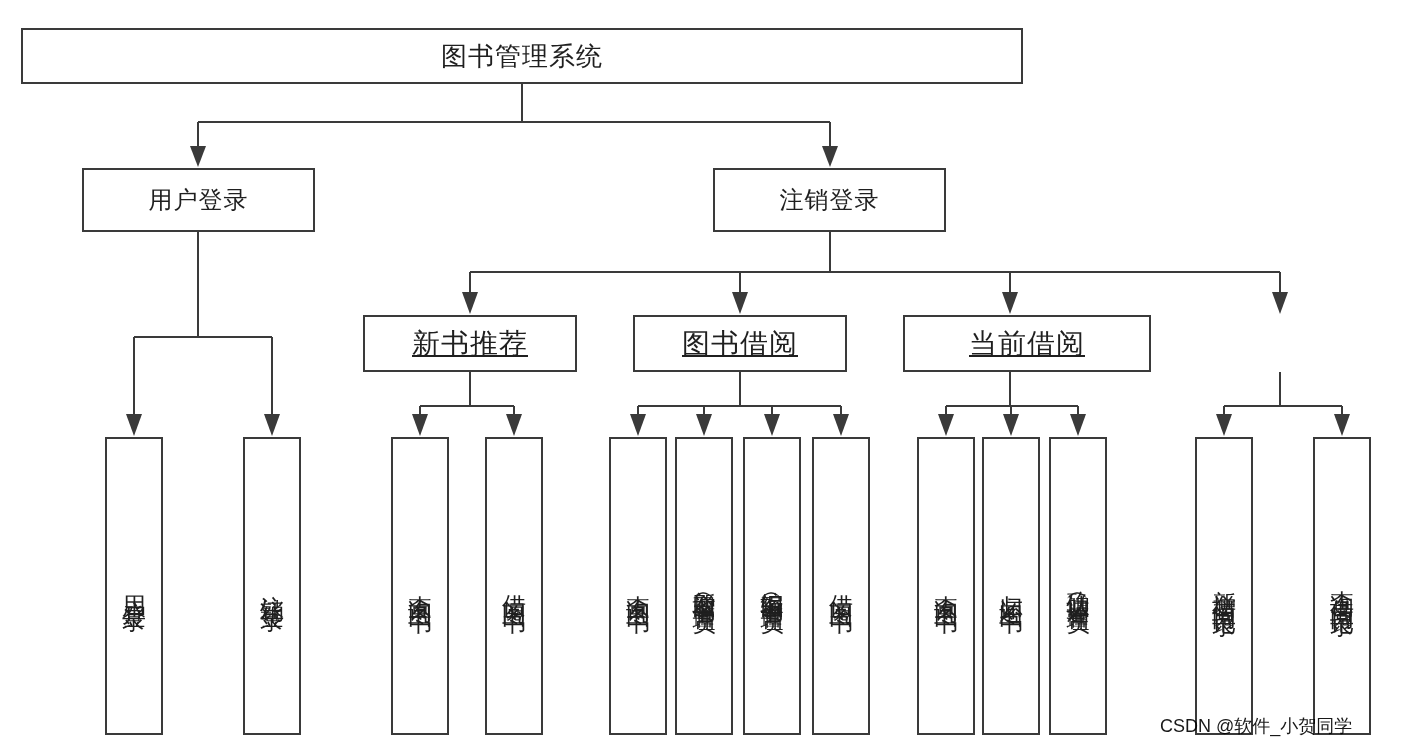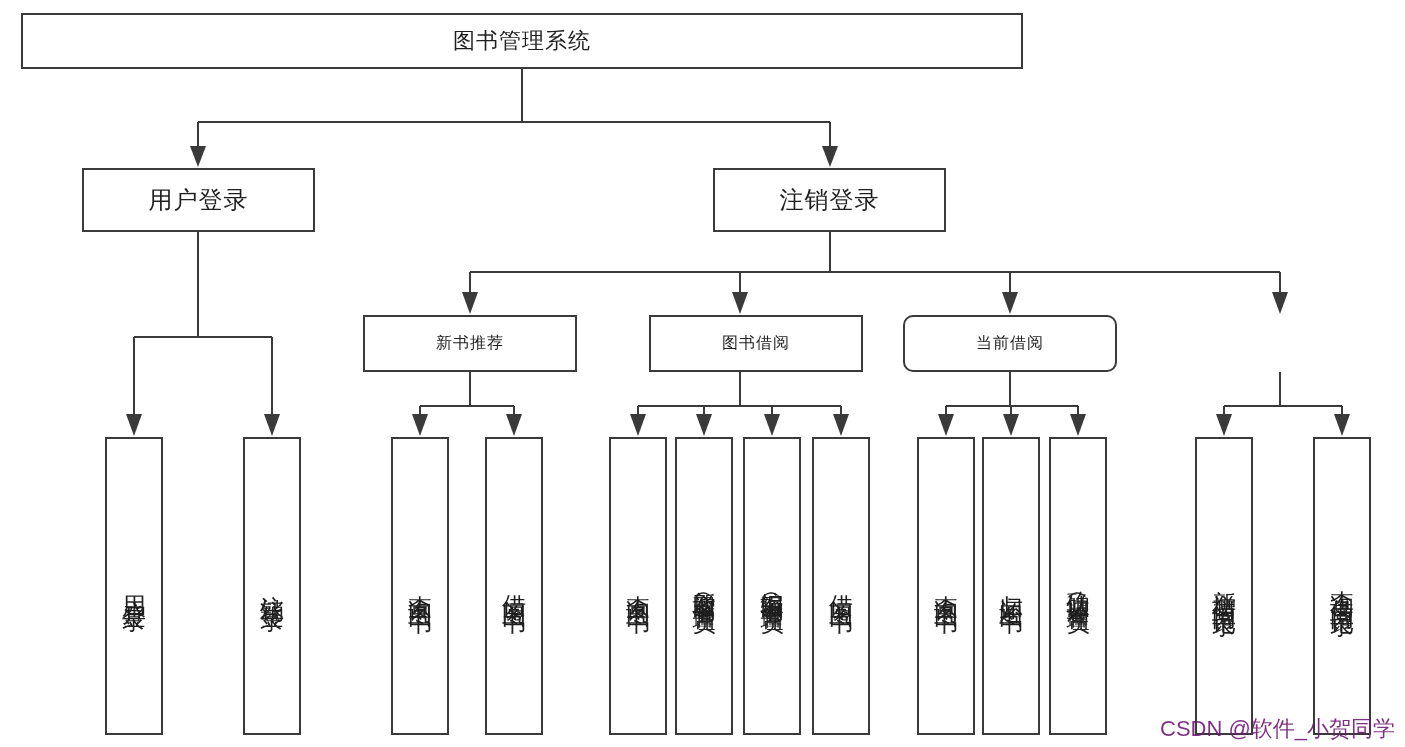--- a/index.html
+++ b/index.html
@@ -21,40 +21,40 @@
     position: absolute;
     box-sizing: border-box;
     border: 2px solid #3a3a3a;
     background: #ffffff;
     display: flex;
     align-items: center;
     justify-content: center;
     color: #1f1f1f;
     z-index: 2;
   }
-  .node-root   { font-size: 22px; letter-spacing: 1px; }
+  .node-root   { font-size: 26px; letter-spacing: 1px; margin-top: 15px; }
   .node-l2     { font-size: 24px; letter-spacing: 1px; }
-  .node-l3     { font-size: 16px; letter-spacing: 1px; }
+  .node-l3     { font-size: 28px; letter-spacing: 1px; text-decoration: underline; }
   .node-leaf span {
     writing-mode: vertical-rl;
     text-orientation: mixed;
     font-size: 24px;
     letter-spacing: 5px;
     line-height: 1;
   }
   .node-leaf.tight span {
     font-size: 23px;
     letter-spacing: 3px;
   }
   .watermark {
     position: absolute;
     left: 1160px;
     top: 714px;
-    font-size: 22px;
-    color: #701a75;
+    font-size: 18px;
+    color: #000000;
     z-index: 5;
     white-space: nowrap;
     opacity: 0.9;
   }
 </style>
 </head>
 <body>
 
 <div class="canvas">
 
@@ -131,24 +131,24 @@
   <div class="node node-l2" style="left:82px; top:168px; width:233px; height:64px;">
     <span>用户登录</span>
   </div>
   <div class="node node-l2" style="left:713px; top:168px; width:233px; height:64px;">
     <span>注销登录</span>
   </div>
 
   <div class="node node-l3" style="left:363px; top:315px; width:214px; height:57px;">
     <span>新书推荐</span>
   </div>
-  <div class="node node-l3" style="left:633px; top:315px; width:214px; height:57px;margin-left:16px;">
+  <div class="node node-l3" style="left:633px; top:315px; width:214px; height:57px;">
     <span>图书借阅</span>
   </div>
-  <div class="node node-l3" style="left:903px; top:315px; width:214px; height:57px;border-radius:10px;">
+  <div class="node node-l3" style="left:903px; top:315px; width:248px; height:57px;">
     <span>当前借阅</span>
   </div>
 
   <div class="node node-leaf" style="left:105px; top:437px; width:58px; height:298px;">
     <span>用户登录</span>
   </div>
   <div class="node node-leaf" style="left:243px; top:437px; width:58px; height:298px;">
     <span>注销登录</span>
   </div>
 

